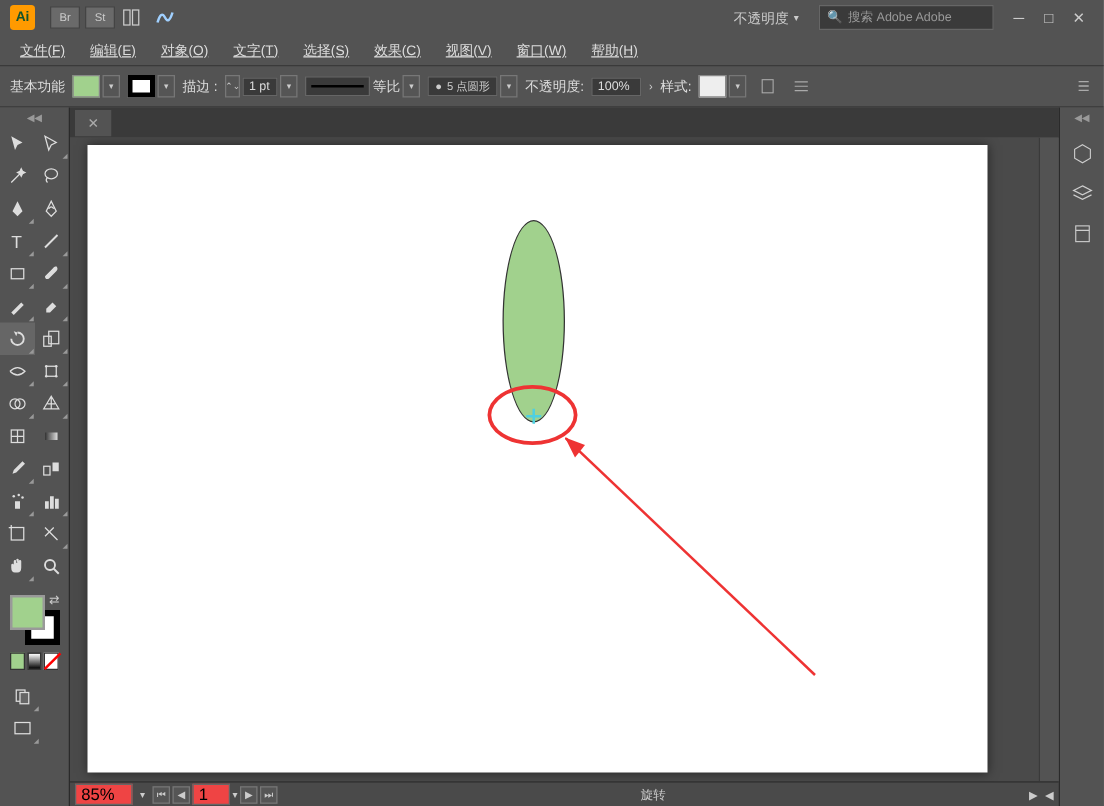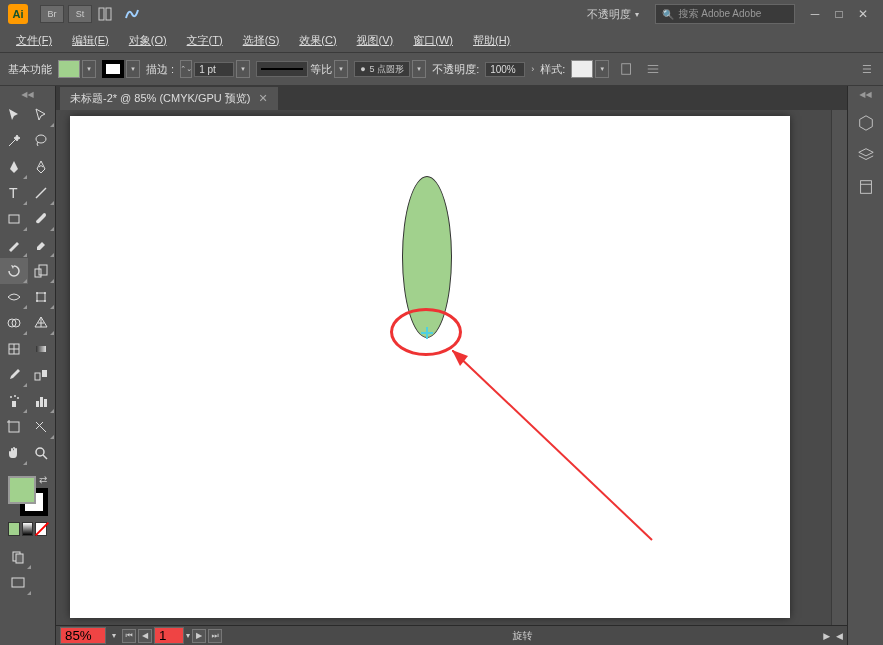--- a/index.html
+++ b/index.html
@@ -14,21 +14,21 @@
     .search-box { background: #3a3a3a; border: 1px solid #666; color: #999; font-size: 10px; padding: 2px 6px; width: 140px; margin: 0 8px; display: flex; align-items: center; gap: 4px; }
     .win-btn { width: 24px; height: 20px; color: #ccc; display: flex; align-items: center; justify-content: center; font-size: 12px; }
     
     .menubar { height: 24px; background: #535353; display: flex; align-items: center; padding: 0 6px; }
     .menu-item { color: #ddd; font-size: 11px; padding: 3px 10px; cursor: pointer; text-decoration: underline; }
     
     .controlbar { height: 34px; background: #535353; border-top: 1px solid #3a3a3a; border-bottom: 1px solid #3a3a3a; display: flex; align-items: center; padding: 0 8px; gap: 6px; color: #ddd; font-size: 11px; }
     .ctrl-label { color: #ddd; font-size: 11px; }
     .swatch { width: 22px; height: 18px; border: 1px solid #888; }
     .dropdown-btn { width: 14px; height: 18px; background: #555; border: 1px solid #777; display: flex; align-items: center; justify-content: center; font-size: 7px; color: #ccc; }
-    .ctrl-input { background: #3a3a3a; border: 1px solid #666; color: #ddd; font-size: 10px; padding: 1px 4px; width: 40px; }
+    .ctrl-input { background: #3a3a3a; border: 1px solid #666; color: #ddd; font-size: 10px; padding: 1px 4px; width: 28px; }
     .ctrl-seg { display: flex; align-items: center; gap: 2px; }
     .stroke-preview { width: 52px; height: 16px; background: #3a3a3a; border: 1px solid #666; display: flex; align-items: center; justify-content: center; }
     .stroke-line { width: 42px; height: 2px; background: #000; }
     .brush-preview { width: 56px; height: 16px; background: #3a3a3a; border: 1px solid #666; display: flex; align-items: center; justify-content: center; padding: 0 4px; font-size: 9px; color: #ccc; }
     .ctrl-right-icon { width: 16px; height: 14px; color: #aaa; display: flex; align-items: center; justify-content: center; margin-left: 4px; }
     
     .main-area { flex: 1; display: flex; background: #4a4a4a; }
     
     .toolbar { width: 56px; background: #535353; border-right: 1px solid #2a2a2a; display: flex; flex-direction: column; padding: 4px 0; }
     .tool-header { height: 12px; color: #999; font-size: 8px; text-align: center; }
@@ -413,21 +413,20 @@
             </svg>
             <div class="tool-corner"></div>
           </div>
       </div>
     </div>
   </div>
 
   <div class="canvas-area">
     <div class="tab-bar">
       <div class="doc-tab">
-        <span>未标题-2* @ 85% (CMYK/GPU 预览)</span>
         <span class="tab-close">✕</span>
       </div>
     </div>
     <div class="canvas-wrap">
       <div class="artboard">
         <div class="ellipse-shape"></div>
         <div class="red-circle"></div>
         <div class="anchor-cross"></div>
         <svg class="red-arrow-line" viewBox="0 0 210 200">
           <line x1="0" y1="0" x2="200" y2="190" stroke="#ee3333" stroke-width="2"></line>

